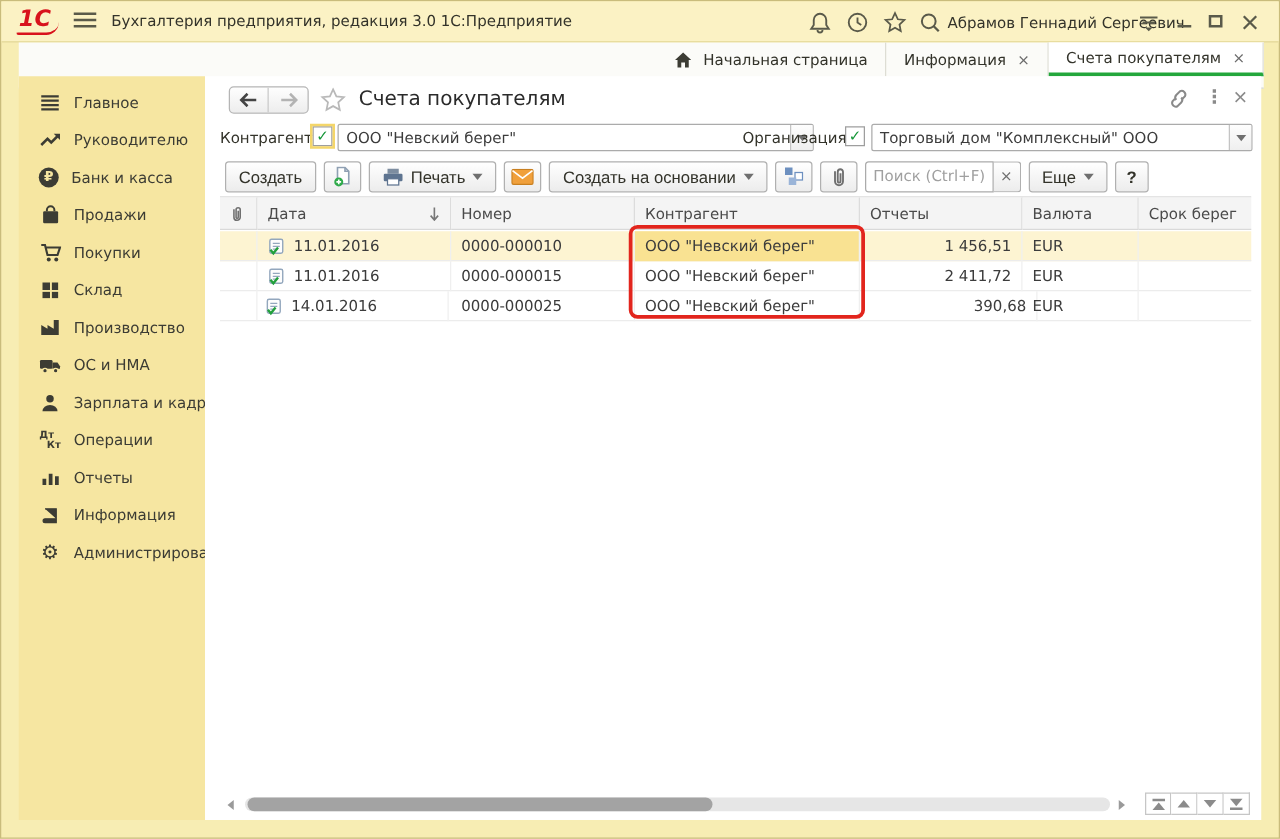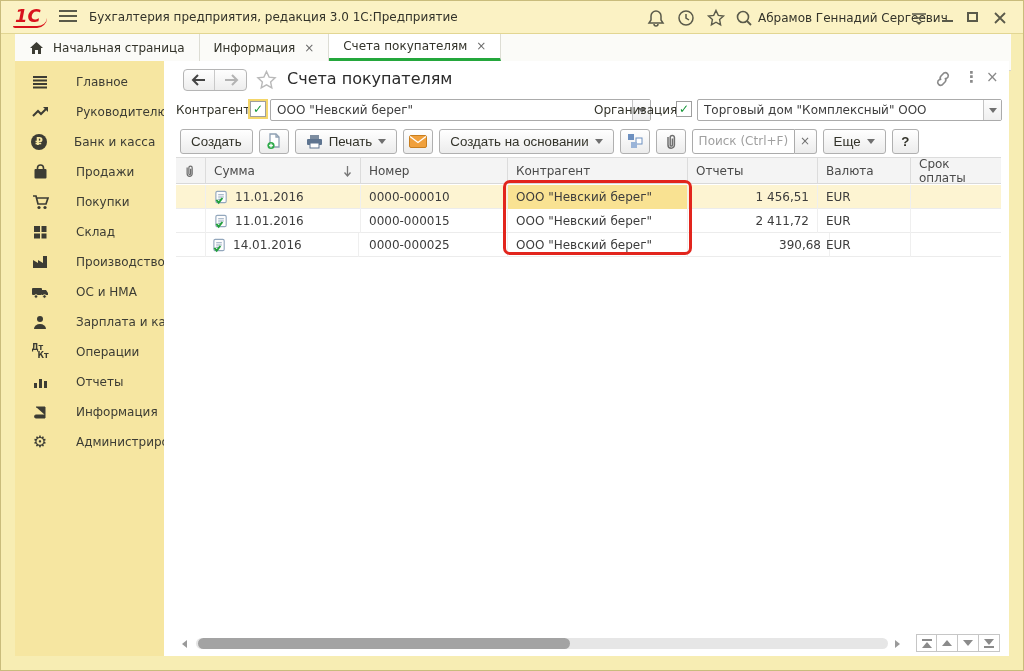--- a/index.html
+++ b/index.html
@@ -12,29 +12,29 @@
   .hamburger { position:absolute; left:58px; top:9px; width:18px; height:14px; cursor:pointer; }
   .hamburger i { display:block; height:2px; background:#5a5a4a; margin-bottom:3px; }
   .app-title { position:absolute; left:88px; top:9px; font-size:12px; color:#33332a; }
   .tb-ico { position:absolute; top:7px; width:20px; height:20px; }
   .username { position:absolute; top:10px; left:757px; color:#33332a; }
   .winbtn { position:absolute; top:8px; width:18px; height:16px; text-align:center; }
   .min-bar { position:absolute; left:3px; bottom:3px; width:11px; height:2px; background:#5a5a4a; }
   .max-box { position:absolute; left:3px; top:3px; width:11px; height:10px; border:2px solid #5a5a4a; }
 
   
-  #tabbar { position:absolute; left:14px; top:33px; width:996px; height:37px; background:#fbfbf8; border-bottom:1px solid #d6d6d0; display:flex; }
+  #tabbar { position:absolute; left:14px; top:33px; width:996px; height:37px; background:#fbfbf8; border-bottom:1px solid #d6d6d0; display:flex;justify-content:flex-end; }
   .tab { position:relative; height:27px; display:flex; align-items:center; padding:0 14px; border-right:1px solid #ddddd4; color:#33332a; cursor:pointer; }
   .tab.active { background:#ffffff; border-bottom:3px solid #24a73c; }
   .tab .close-x { margin-left:9px; color:#6b6b6b; font-size:12px; }
   .tab .home { margin-right:9px; }
 
   
   #sidebar { position:absolute; left:14px; top:60px; width:149px; height:595px; background:#f6e6a1; }
-  .side-item { position:absolute; left:0; width:149px; height:26px; display:flex; align-items:center; cursor:pointer;gap:17px; }
+  .side-item { position:absolute; left:0; width:149px; height:26px; display:flex; align-items:center; cursor:pointer; }
   .side-item .s-ico { width:18px; height:18px; margin-left:16px; display:flex; align-items:center; justify-content:center; flex:none; }
   .side-item .s-lbl { margin-left:10px; color:#3c3c34; white-space:nowrap; }
   .dtkt { font-size:8px; line-height:8px; color:#3c3c34; font-weight:bold; text-align:left; }
   .dtkt .kt { padding-left:6px; }
 
   
   #main { position:absolute; left:163px; top:60px; width:845px; height:595px; background:#ffffff; }
 
   
   #doc-header { position:absolute; left:0; top:0; width:845px; height:36px; }
@@ -389,41 +389,41 @@
     </div>
 
     <div id="grid">
 
       <div class="gh" style="left:0;width:30px">
         <svg width="11" height="14" viewBox="0 0 14 17">
             <path d="M4 4 v8 a3.2 3.2 0 0 0 6.4 0 V4.5 a2.1 2.1 0 0 0 -4.2 0 V12 a1.1 1.1 0 0 0 2.2 0 V5.5" fill="none" stroke="#6f6f6f" stroke-width="1.6"></path>
           </svg>
       </div>
       <div class="gh" style="left:30px;width:155px">
-        <span>Сумма</span>
+        <span>Дата</span>
         <span class="sort-arrow">
             <svg width="9" height="12" viewBox="0 0 9 12">
               <path d="M4.5 1 v9 M1.5 7.5 L4.5 11 L7.5 7.5" fill="none" stroke="#777777" stroke-width="1.3"></path>
             </svg>
           </span>
       </div>
       <div class="gh" style="left:185px;width:147px">
           <span>Номер</span>
         </div>
       <div class="gh" style="left:332px;width:180px">
           <span>Контрагент</span>
         </div>
       <div class="gh" style="left:512px;width:130px">
           <span>Отчеты</span>
         </div>
       <div class="gh" style="left:642px;width:93px">
           <span>Валюта</span>
         </div>
       <div class="gh" style="left:735px;width:90px;border-right:none">
-          <span>Срок оплаты</span>
+          <span>Срок берег</span>
         </div>
 
       <div class="grow-line row-sel" style="top:27px">
         <span class="gc" style="left:0;width:30px"></span>
         <span class="gc" style="left:30px;width:155px">
           <svg width="15" height="15" viewBox="0 0 16 16" style="margin-right:6px">
               <rect x="2" y="1.5" width="11" height="12" rx="1.5" fill="#fdfdfd" stroke="#93a7bd" stroke-width="1.2"></rect>
               <path d="M4.5 5 h6 M4.5 7.5 h6 M4.5 10 h4" stroke="#93a7bd" stroke-width="1.1"></path>
               <path d="M2.5 10.5 l2.5 3 4-5" fill="none" stroke="#22a03c" stroke-width="2"></path>
             </svg>

